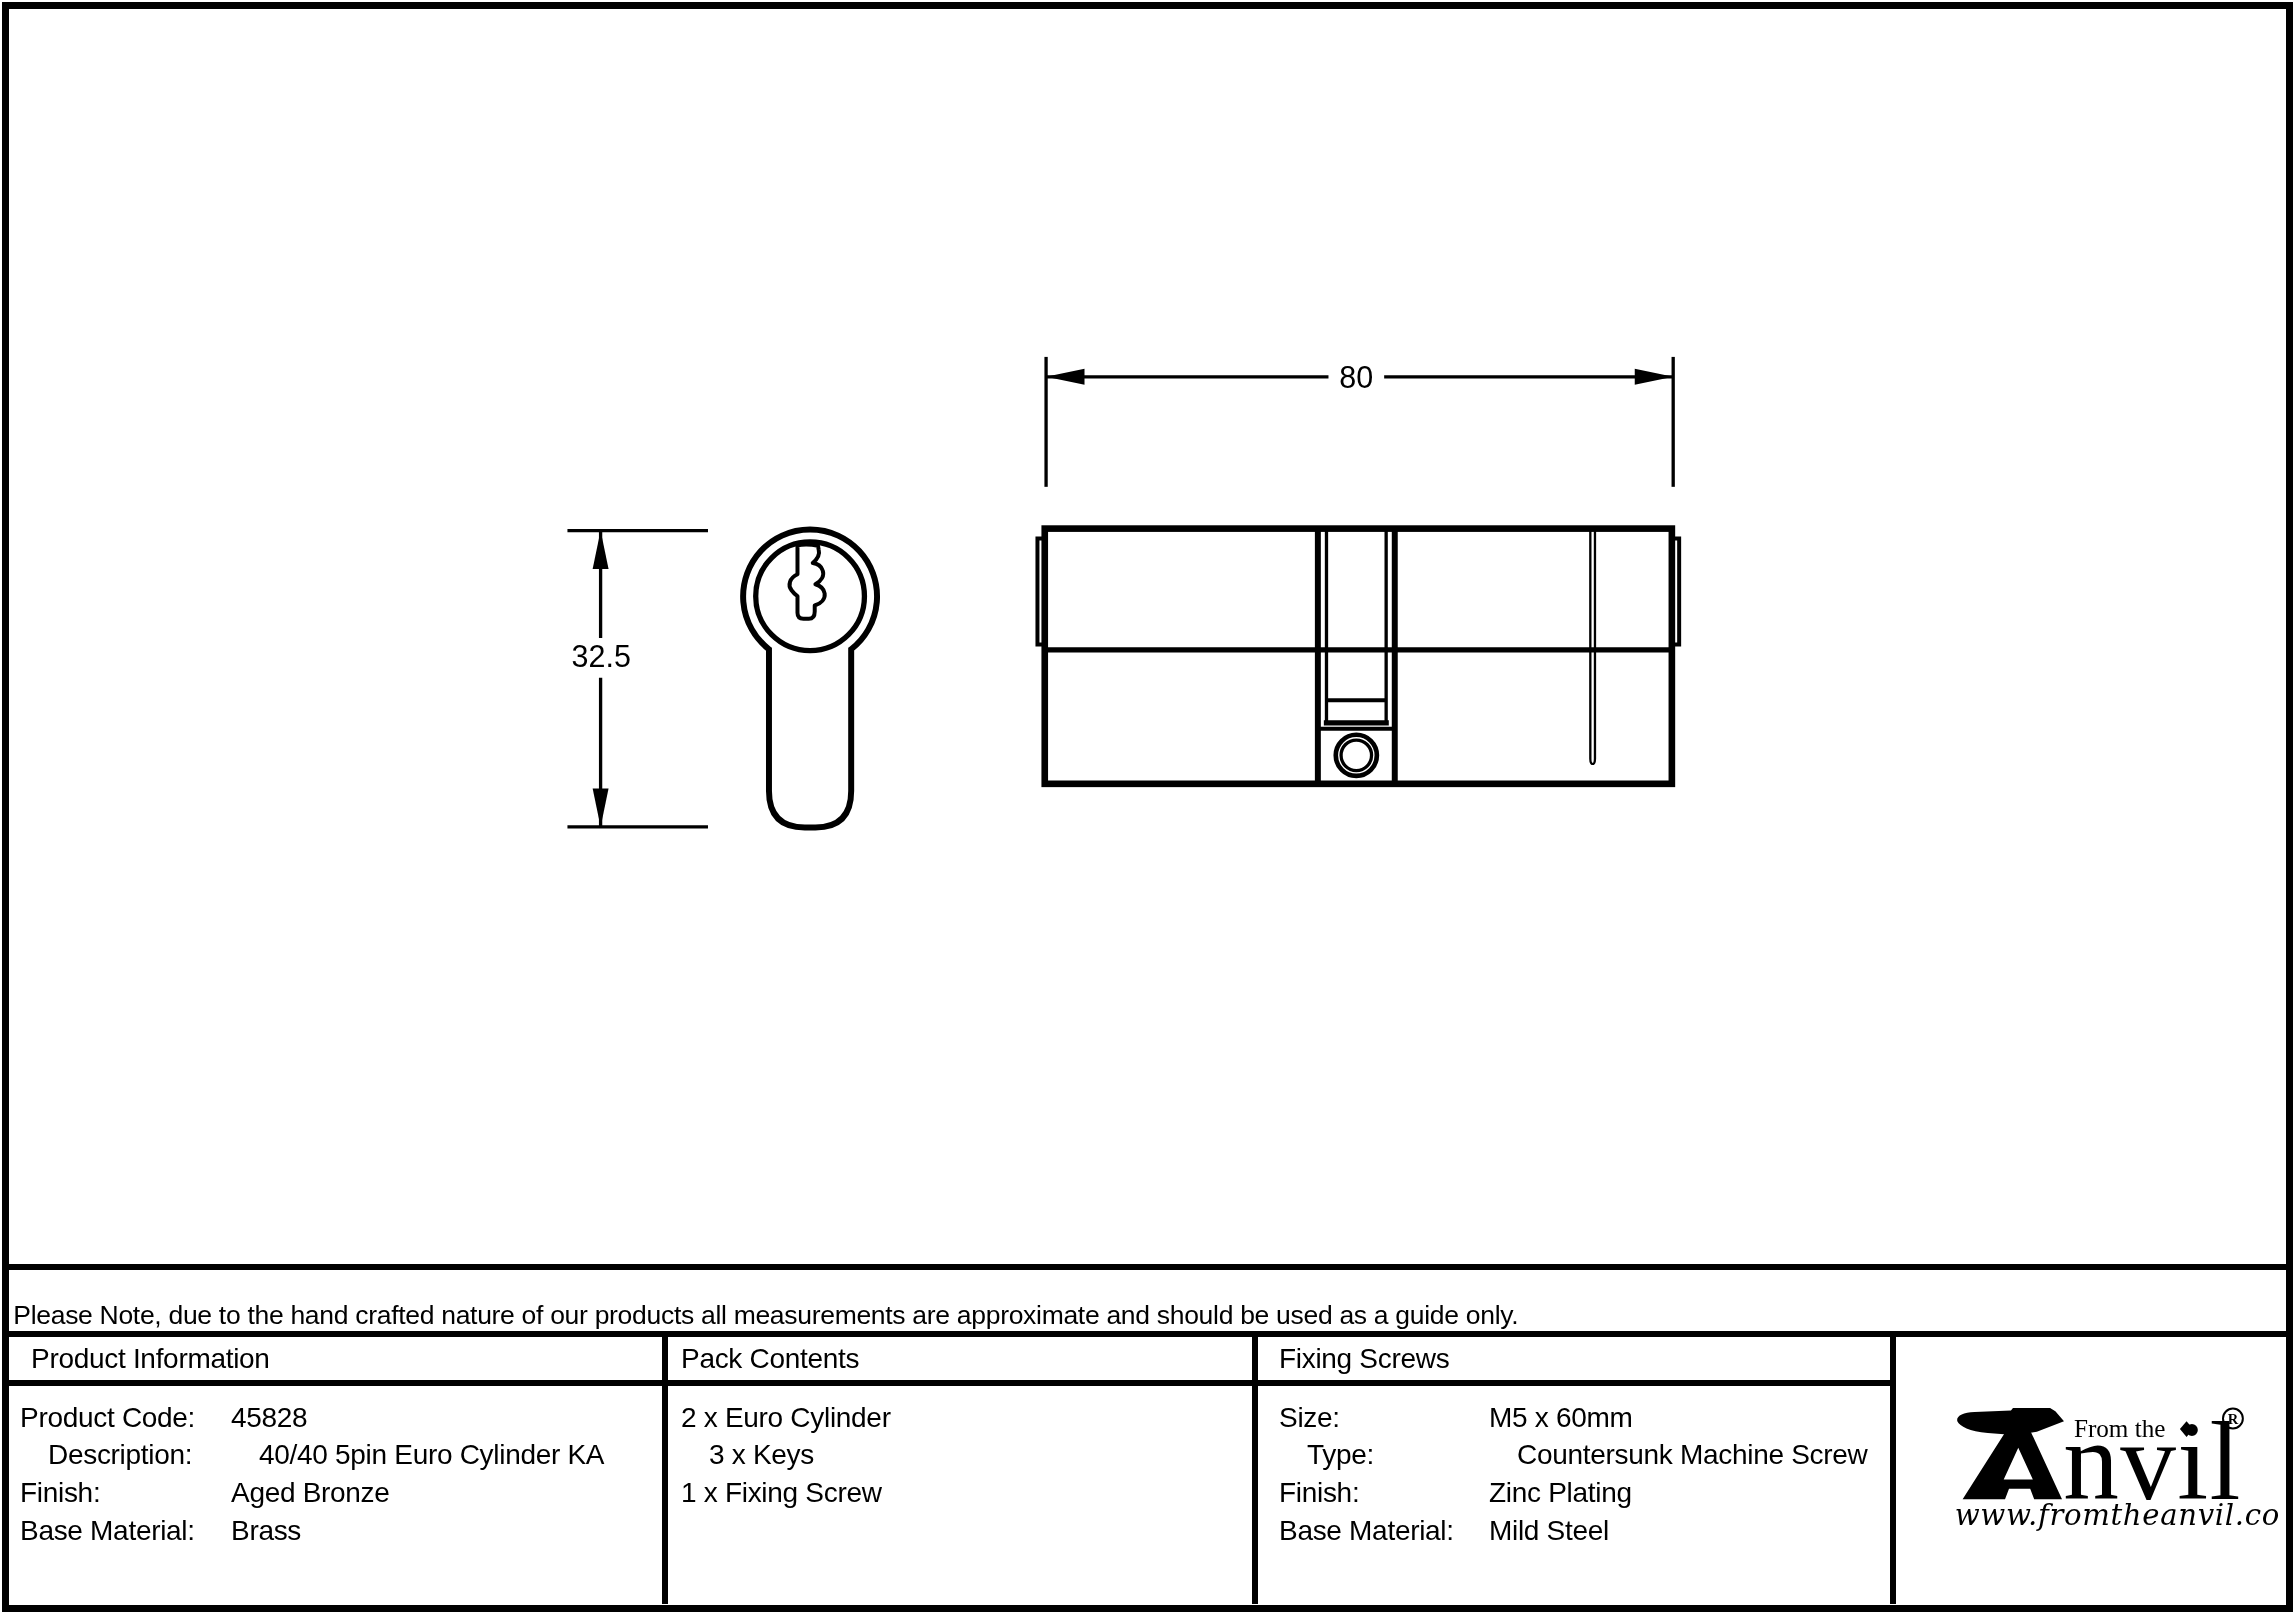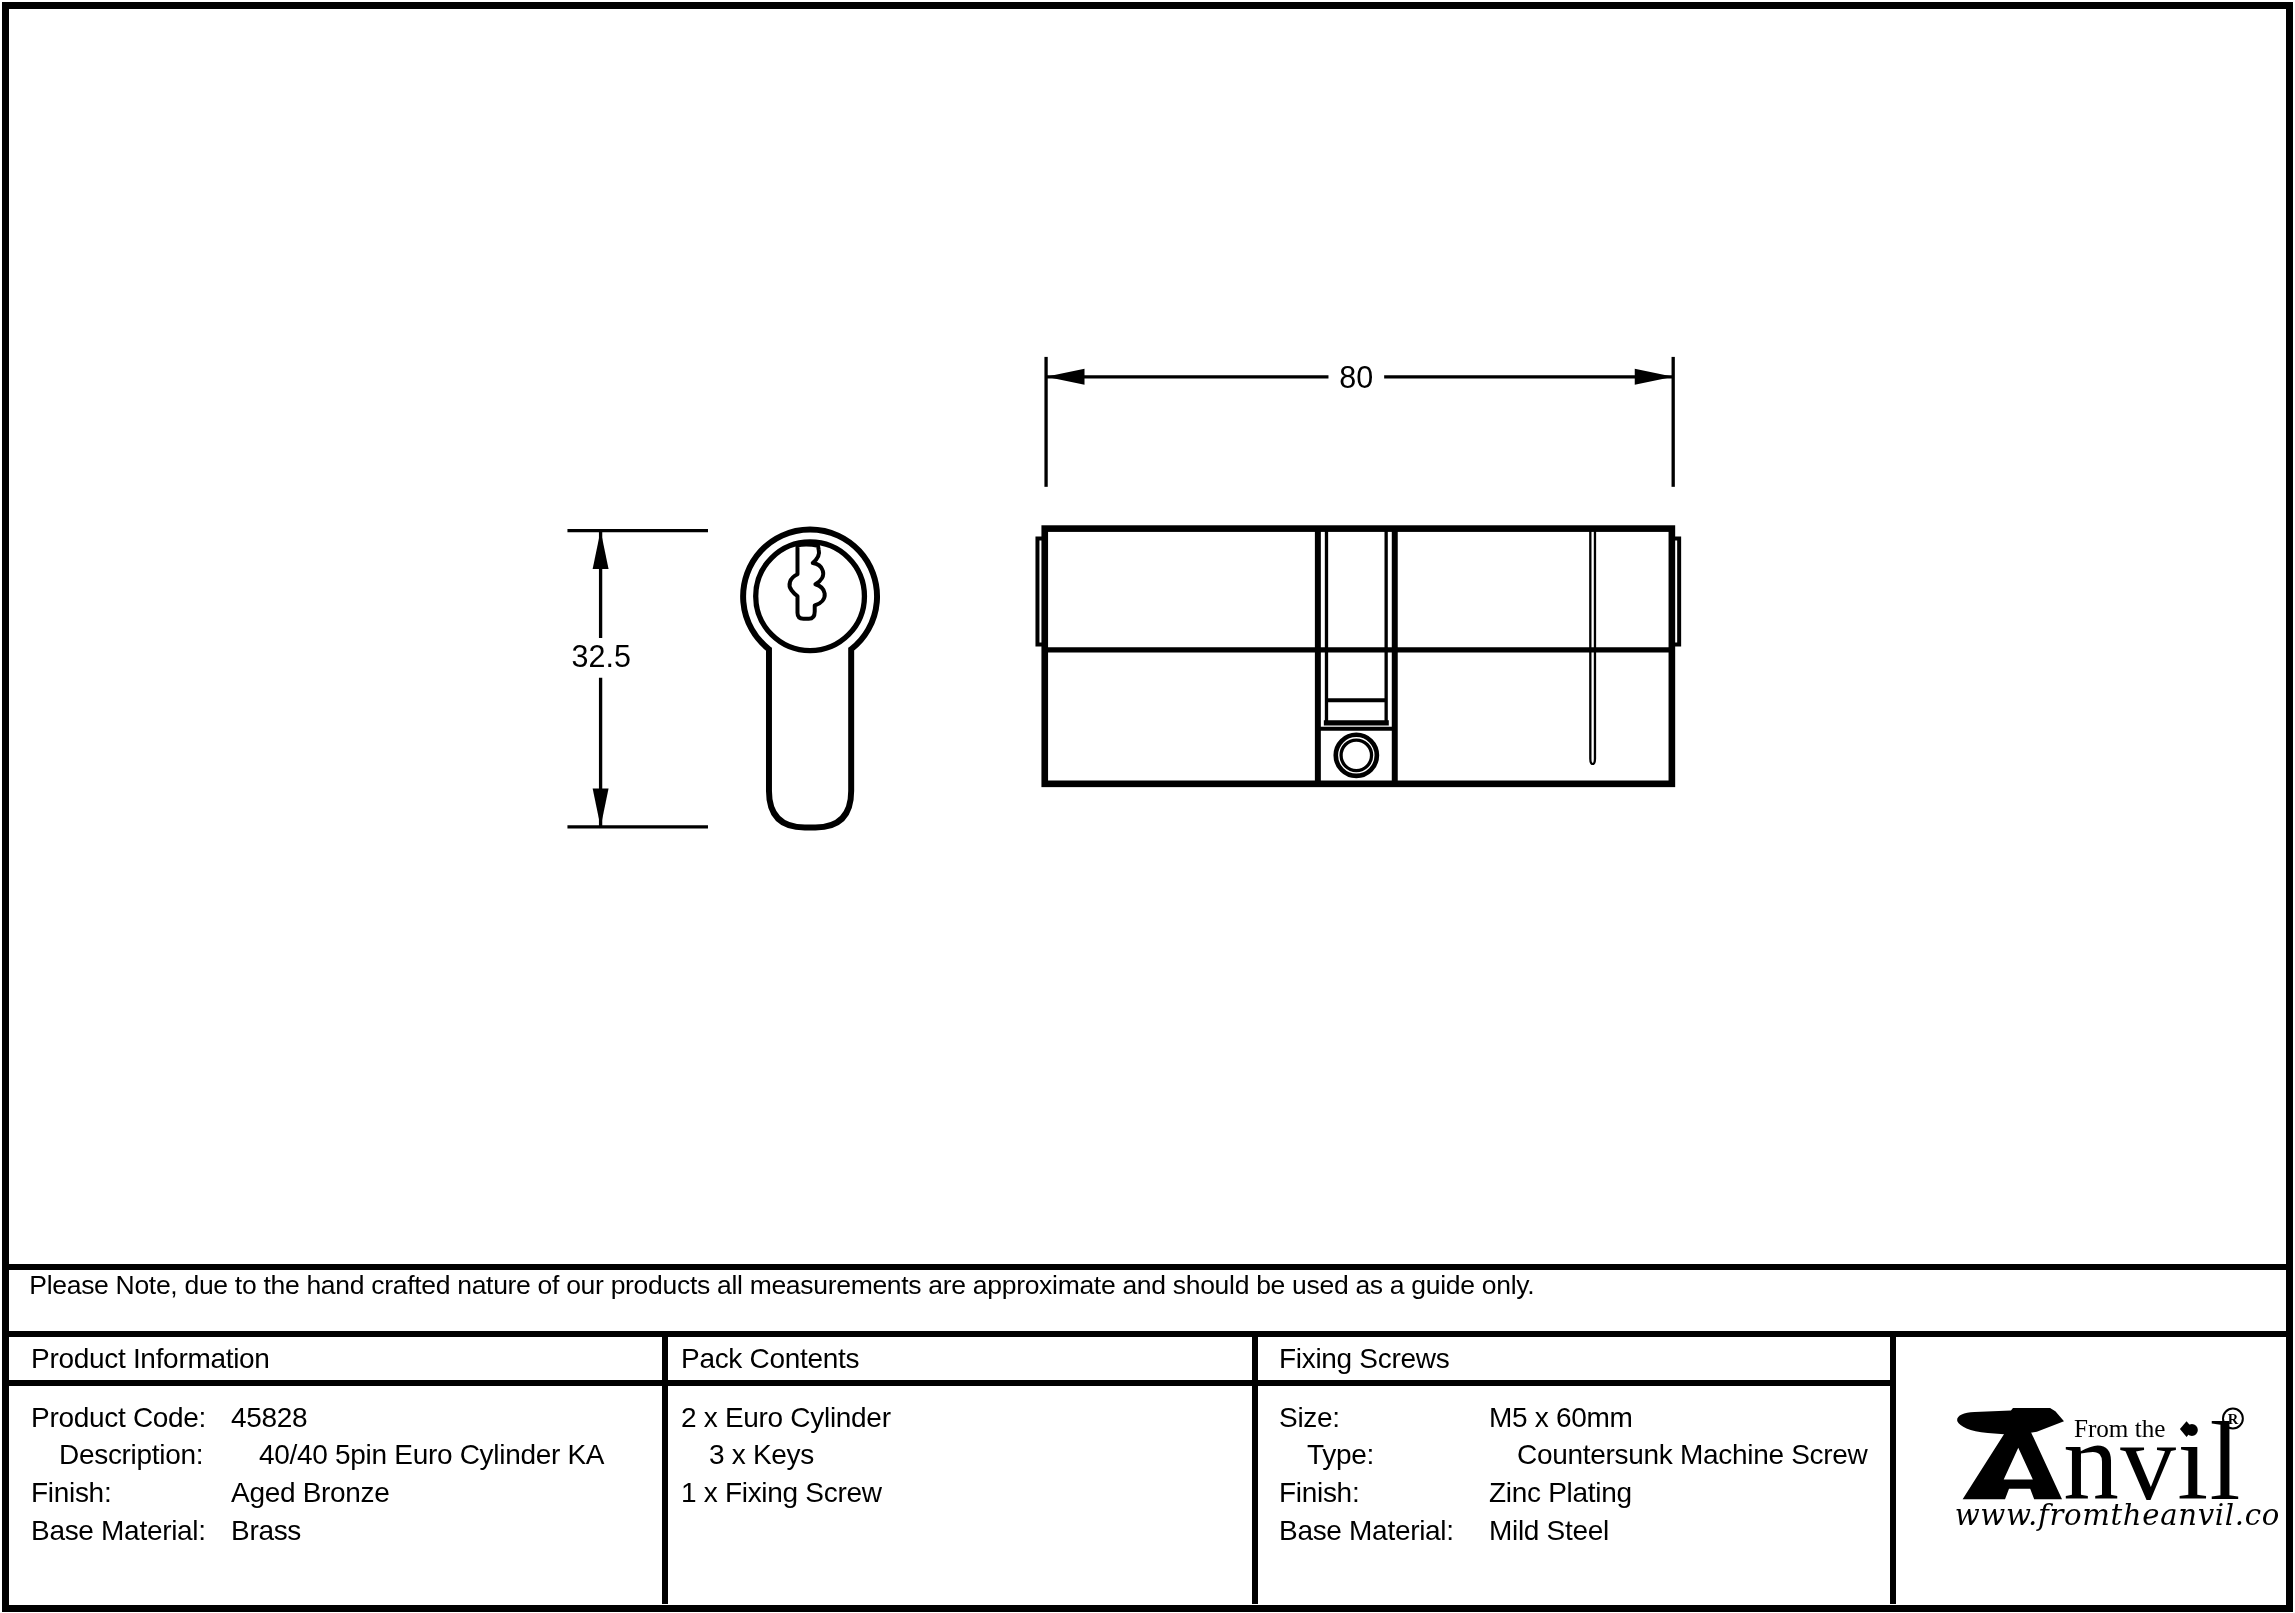--- a/index.html
+++ b/index.html
@@ -15,36 +15,36 @@
   }
   #drawing{position:absolute;left:0;top:0;}
   .dim-text{
     font-family:"Liberation Sans",sans-serif;
     font-size:46px;fill:#000;
   }
   
   .note-bar{
     position:absolute;left:9.3px;right:9.3px;top:1264px;height:73px;
     border-top:6.6px solid #000;border-bottom:6.6px solid #000;
-    box-sizing:border-box;display:flex;align-items:flex-start;
-    padding-left:20px;font-size:26.5px;letter-spacing:-0.3px;
+    box-sizing:border-box;display:flex;align-items:flex-end;
+    padding-left:4px;font-size:26.5px;letter-spacing:-0.3px;
   }
   
   .v-divider{position:absolute;top:1337px;height:267px;width:6px;background:#000;}
   #divider-1{left:662px;}
   #divider-2{left:1252px;}
   #divider-3{left:1890px;}
   .header-underline{position:absolute;top:1380px;left:9.3px;width:1886px;height:6px;background:#000;}
   .cell-text{
     position:absolute;transform:translateY(-50%);
     font-size:28px;letter-spacing:-0.3px;white-space:nowrap;
   }
   .th{font-weight:normal;}
   
-  .pi-label{left:31px;}   .pi-value{left:231px;}
+  .pi-label{left:20px;}   .pi-value{left:231px;}
   .pc-item{left:681px;}
   .fs-label{left:1279px;} .fs-value{left:1489px;}
   .row-1{top:1418px;} .row-2{top:1455px;margin-left:28px;} .row-3{top:1493px;} .row-4{top:1531px;text-align:right;}
   .hdr-row{top:1359px;}
   #hdr-product{left:31px;} #hdr-pack{left:681px;} #hdr-fixing{left:1279px;}
   
   #logo{position:absolute;left:1949px;top:1392px;}
   .logo-serif{font-family:"Liberation Serif",serif;fill:#000;}
   .logo-script{font-family:"DejaVu Serif",serif;font-style:italic;fill:#000;}
 </style>

